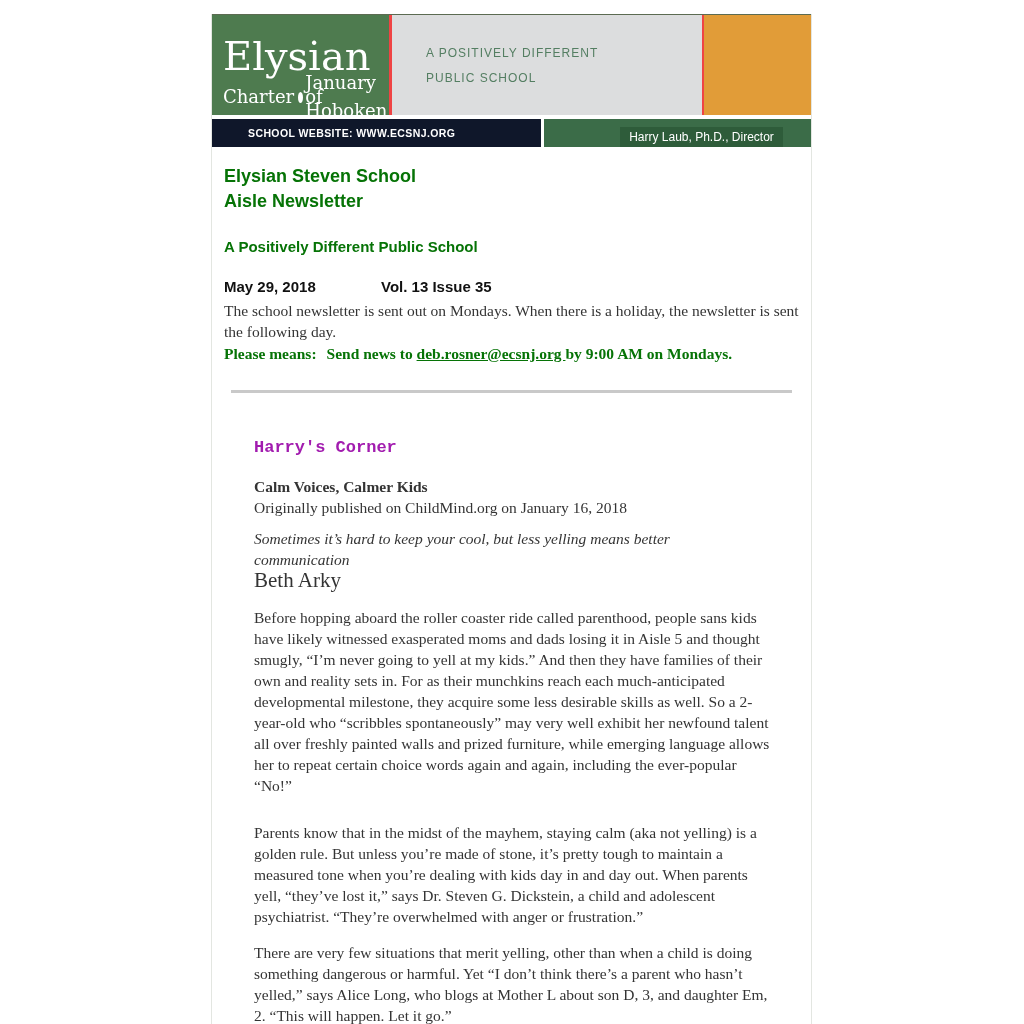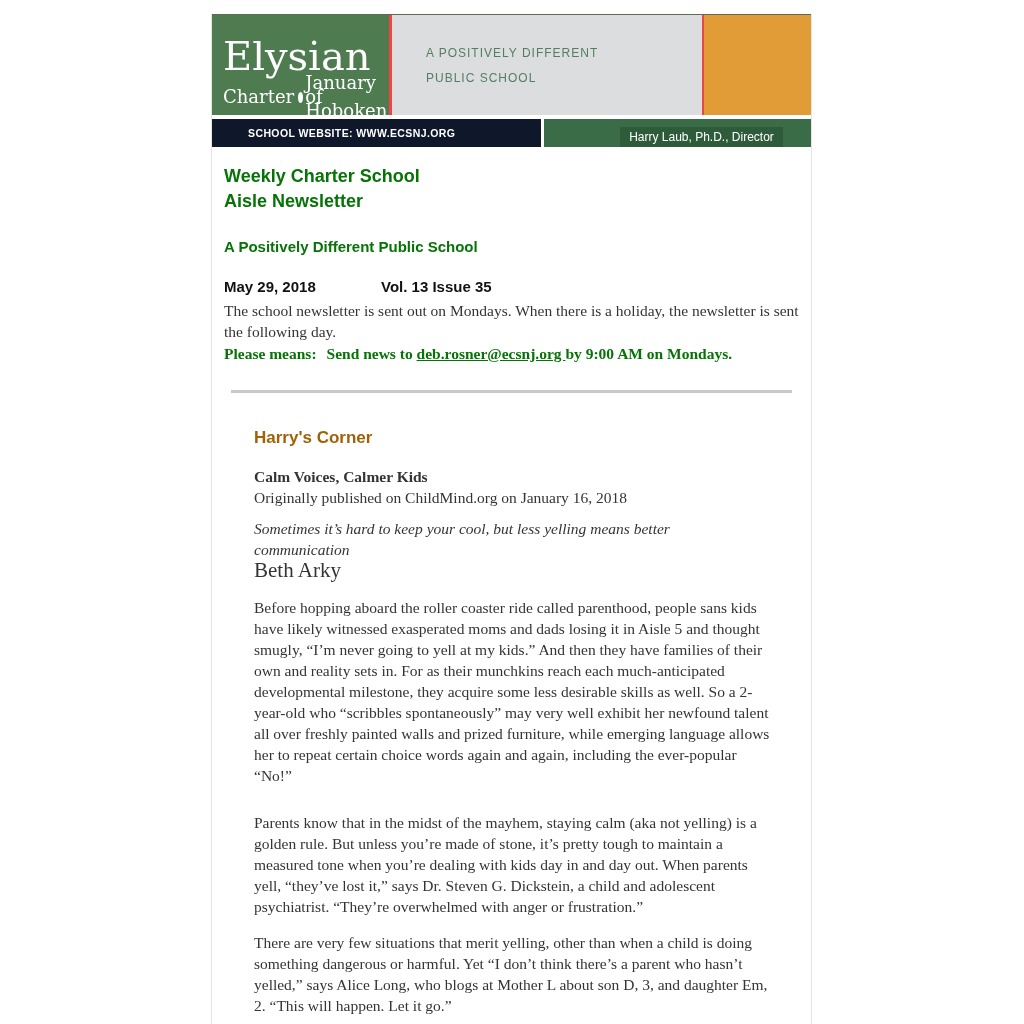--- a/index.html
+++ b/index.html
@@ -150,26 +150,26 @@
   .note-line .note-label { margin-right: 10px; }
   .note-line a { color: #067306; text-decoration: underline; }
   .divider {
     border: none;
     border-top: 3px solid #c9c9c9;
     margin: 26px 7px 0 7px;
   }
   
   .article { padding: 0 43px 0 30px; }
   .section-title {
-    font-family: Liberation Sans, sans-serif;
-    font-weight: bold;
-    color: #a16207;
+    font-family: Liberation Mono, monospace;
+    font-weight: bold;
+    color: #a21caf;
     font-size: 17px;
     line-height: 21px;
-    margin-top: 34px;
+    margin-top: 44px;
   }
   .article-title {
     font-weight: bold;
     font-size: 15.5px;
     line-height: 21px;
     margin-top: 18px;
   }
   .article-source { font-size: 15.5px; line-height: 21px; }
   .article-tagline { font-style: italic; font-size: 15.5px; line-height: 21px; margin-top: 10px; }
   .article-author { font-size: 21px; line-height: 21px; }
@@ -205,21 +205,21 @@
         <span>SCHOOL WEBSITE: WWW.ECSNJ.ORG</span>
       </div>
       <div class="director-bar">
         <span class="director-chip">Harry Laub, Ph.D., Director</span>
       </div>
     </div>
 
     <div class="body-area">
 
       <div class="mast-title">
-        <div>Weekly Charter School</div>
+        <div>Elysian Steven School</div>
         <div>Aisle Newsletter</div>
       </div>
 
       <div class="mast-subtitle">A Positively Different Public School</div>
 
       <div class="dateline">
         <span class="date-span">May 29, 2018</span><span>Vol. 13  Issue 35</span>
       </div>
 
       <div class="intro-text">The school newsletter is sent out on Mondays. When there is a holiday, the newsletter is sent the following day.</div>

